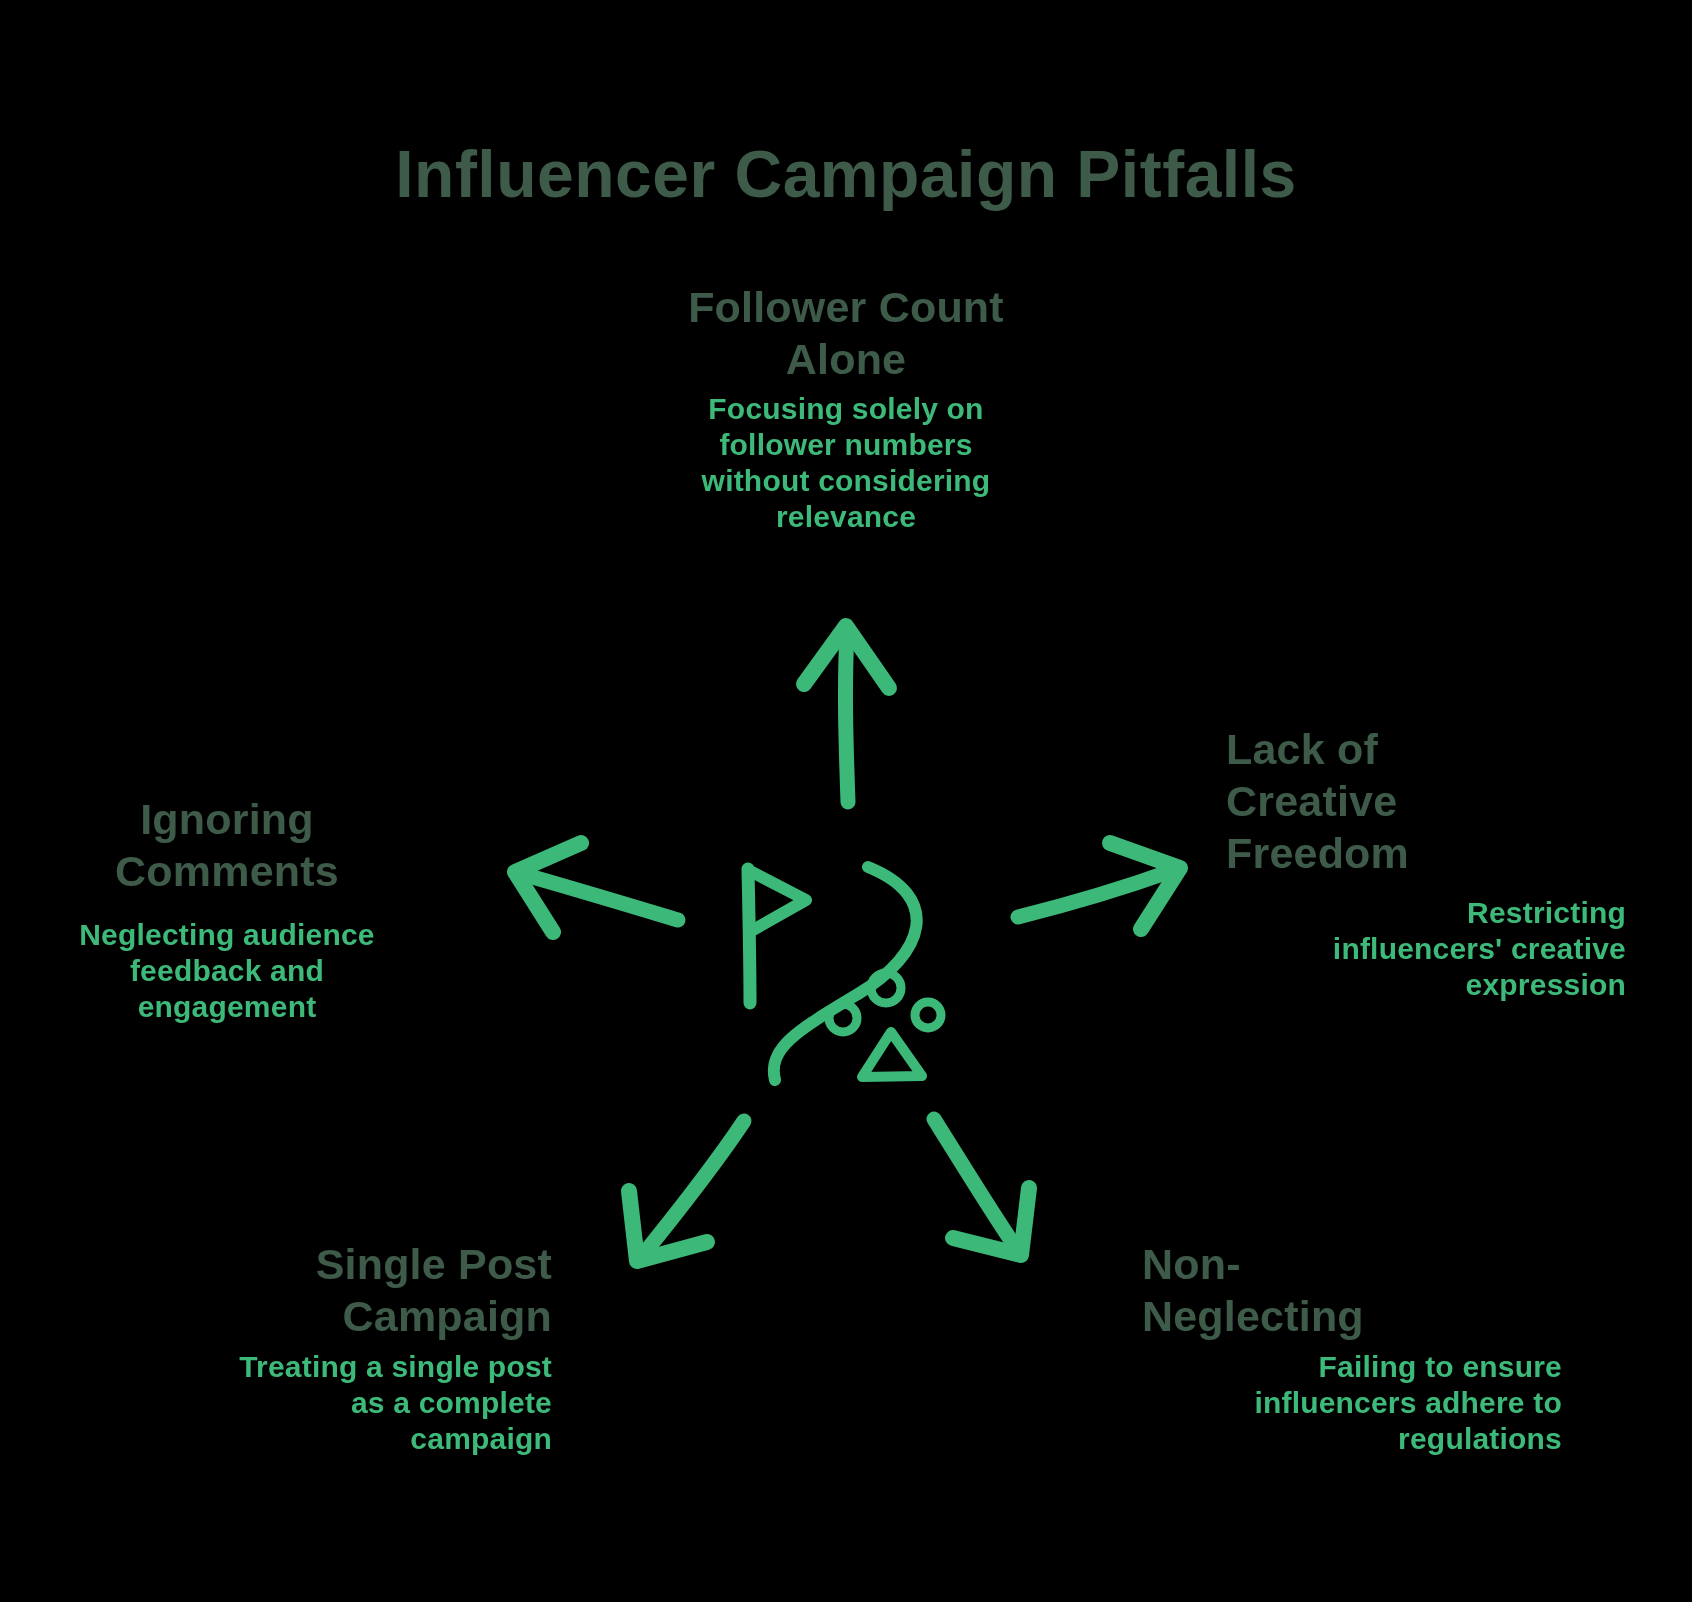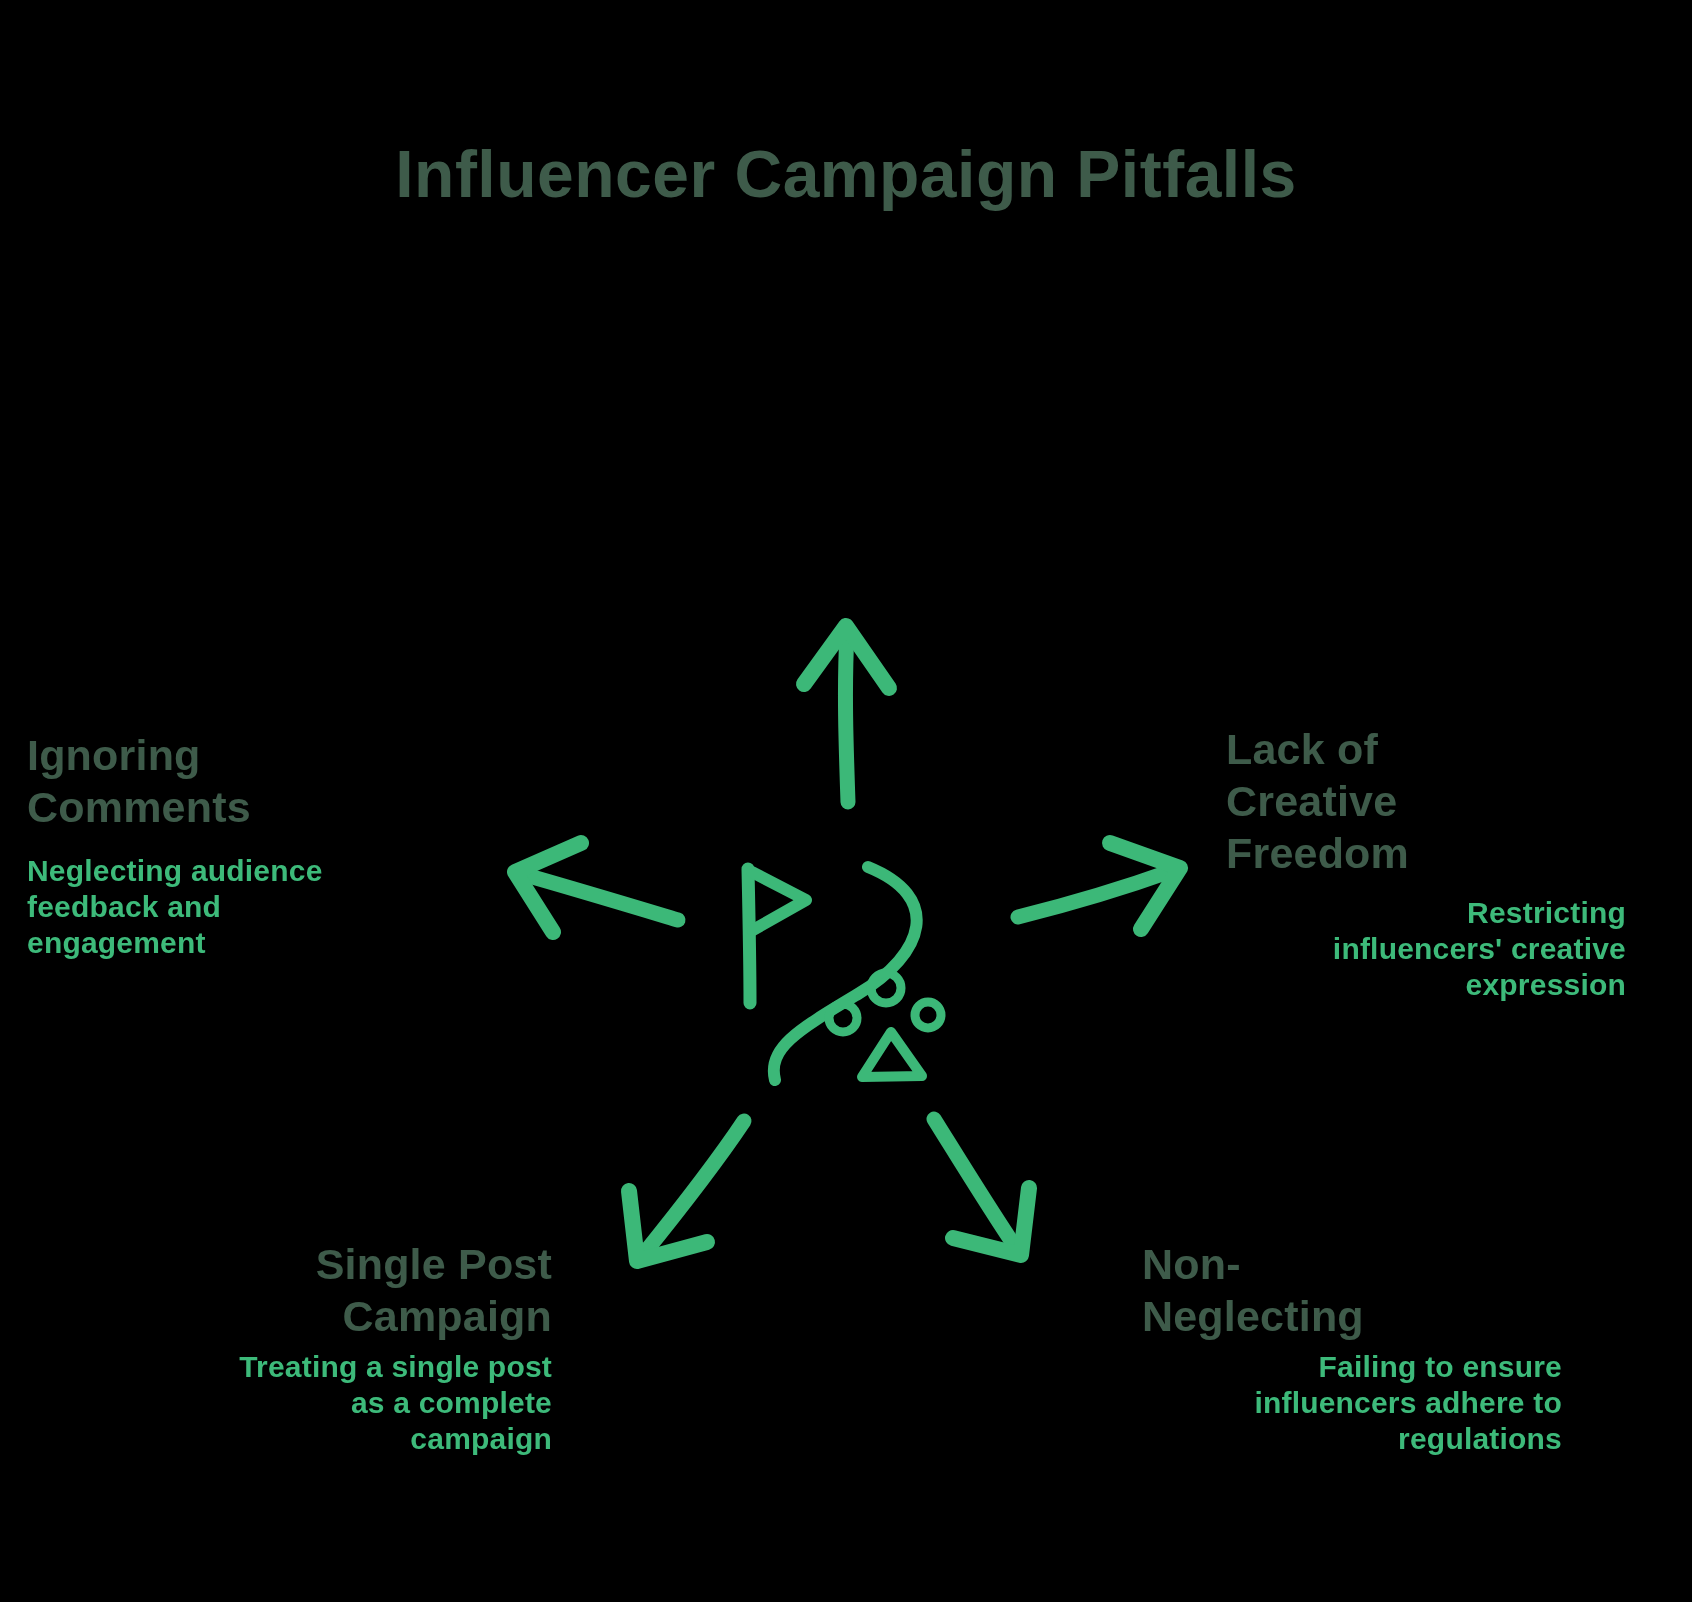--- a/index.html
+++ b/index.html
@@ -42,21 +42,21 @@
     font-size: 30px;
     font-weight: 700;
     line-height: 36px;
     color: #3dba7a;
     white-space: pre-line;
     letter-spacing: 0.2px;
   }
   .node-top { left: 546px; top: 281px; width: 600px; text-align: center; }
   .node-top .desc { margin-top: 6px; }
 
-  .node-left { left: 27px; top: 729px; width: 400px; text-align: left; }
+  .node-left { left: 27px; top: 793px; width: 400px; text-align: center; }
   .node-left .desc { margin-top: 20px; }
 
   .node-right { left: 1226px; top: 723px; width: 400px; text-align: left; }
   .node-right .desc { margin-top: 16px; text-align: right; }
 
   .node-bottom-left { left: 152px; top: 1238px; width: 400px; text-align: right; }
   .node-bottom-left .desc { margin-top: 7px; }
 
   .node-bottom-right { left: 1142px; top: 1238px; width: 420px; text-align: left; }
   .node-bottom-right .desc { margin-top: 7px; text-align: right; }
@@ -113,20 +113,28 @@
       <path class="stroke" stroke-width="13" d="M748 869 C749 915 750 960 750 1003"></path>
       <path class="stroke" stroke-width="12" d="M752 872 L806 900 L753 930"></path>
       <path class="stroke" stroke-width="12" d="M868 867 C942 897 926 953 858 994 C798 1030 767 1048 775 1080"></path>
       <circle class="stroke" stroke-width="9" cx="843" cy="1018" r="14"></circle>
       <circle class="stroke" stroke-width="9" cx="886" cy="988" r="15"></circle>
       <circle class="stroke" stroke-width="9" cx="928" cy="1015" r="13"></circle>
       <path class="stroke" stroke-width="10" d="M891 1032 L862 1077 L922 1076 Z"></path>
     </g>
   </svg>
 
+  <div class="node node-top">
+    <div class="heading">Follower Count
+Alone</div>
+    <div class="desc">Focusing solely on
+follower numbers
+without considering
+relevance</div>
+  </div>
 
   <div class="node node-left">
     <div class="heading">Ignoring
 Comments</div>
     <div class="desc">Neglecting audience
 feedback and
 engagement</div>
   </div>
 
   <div class="node node-right">

